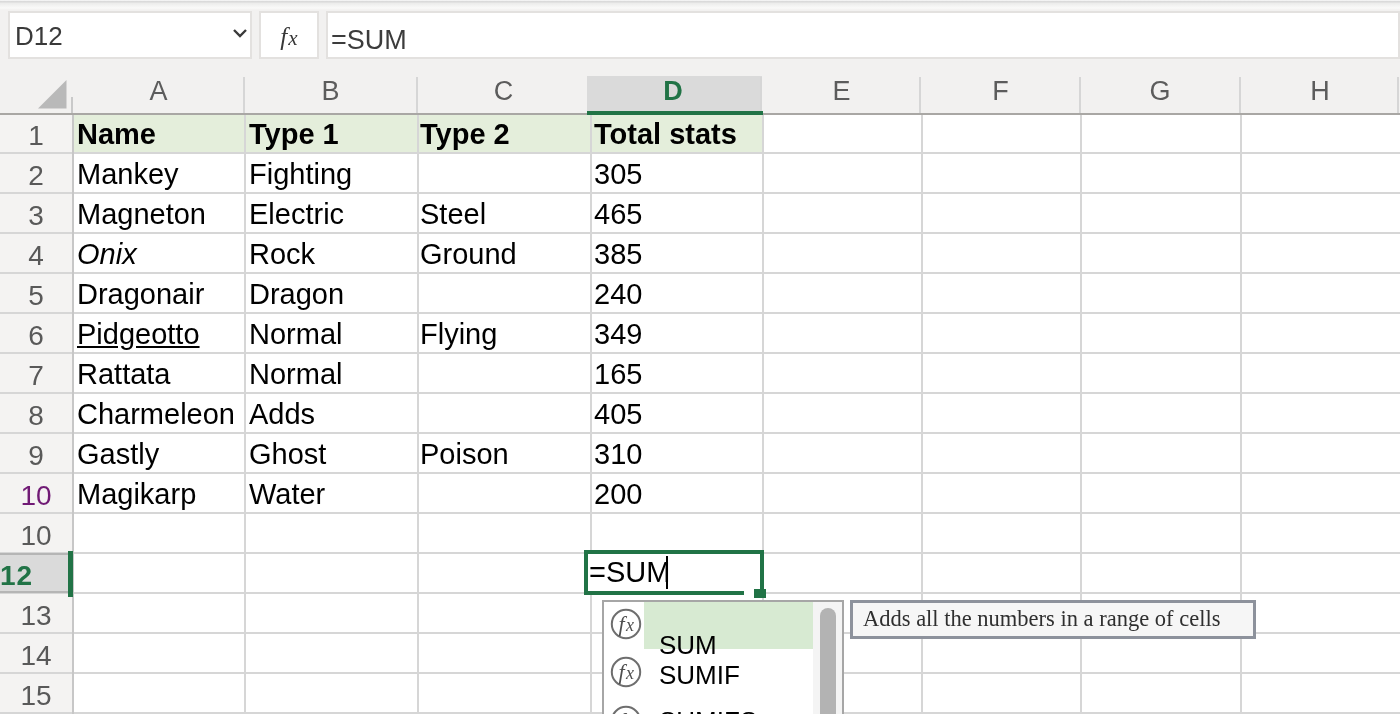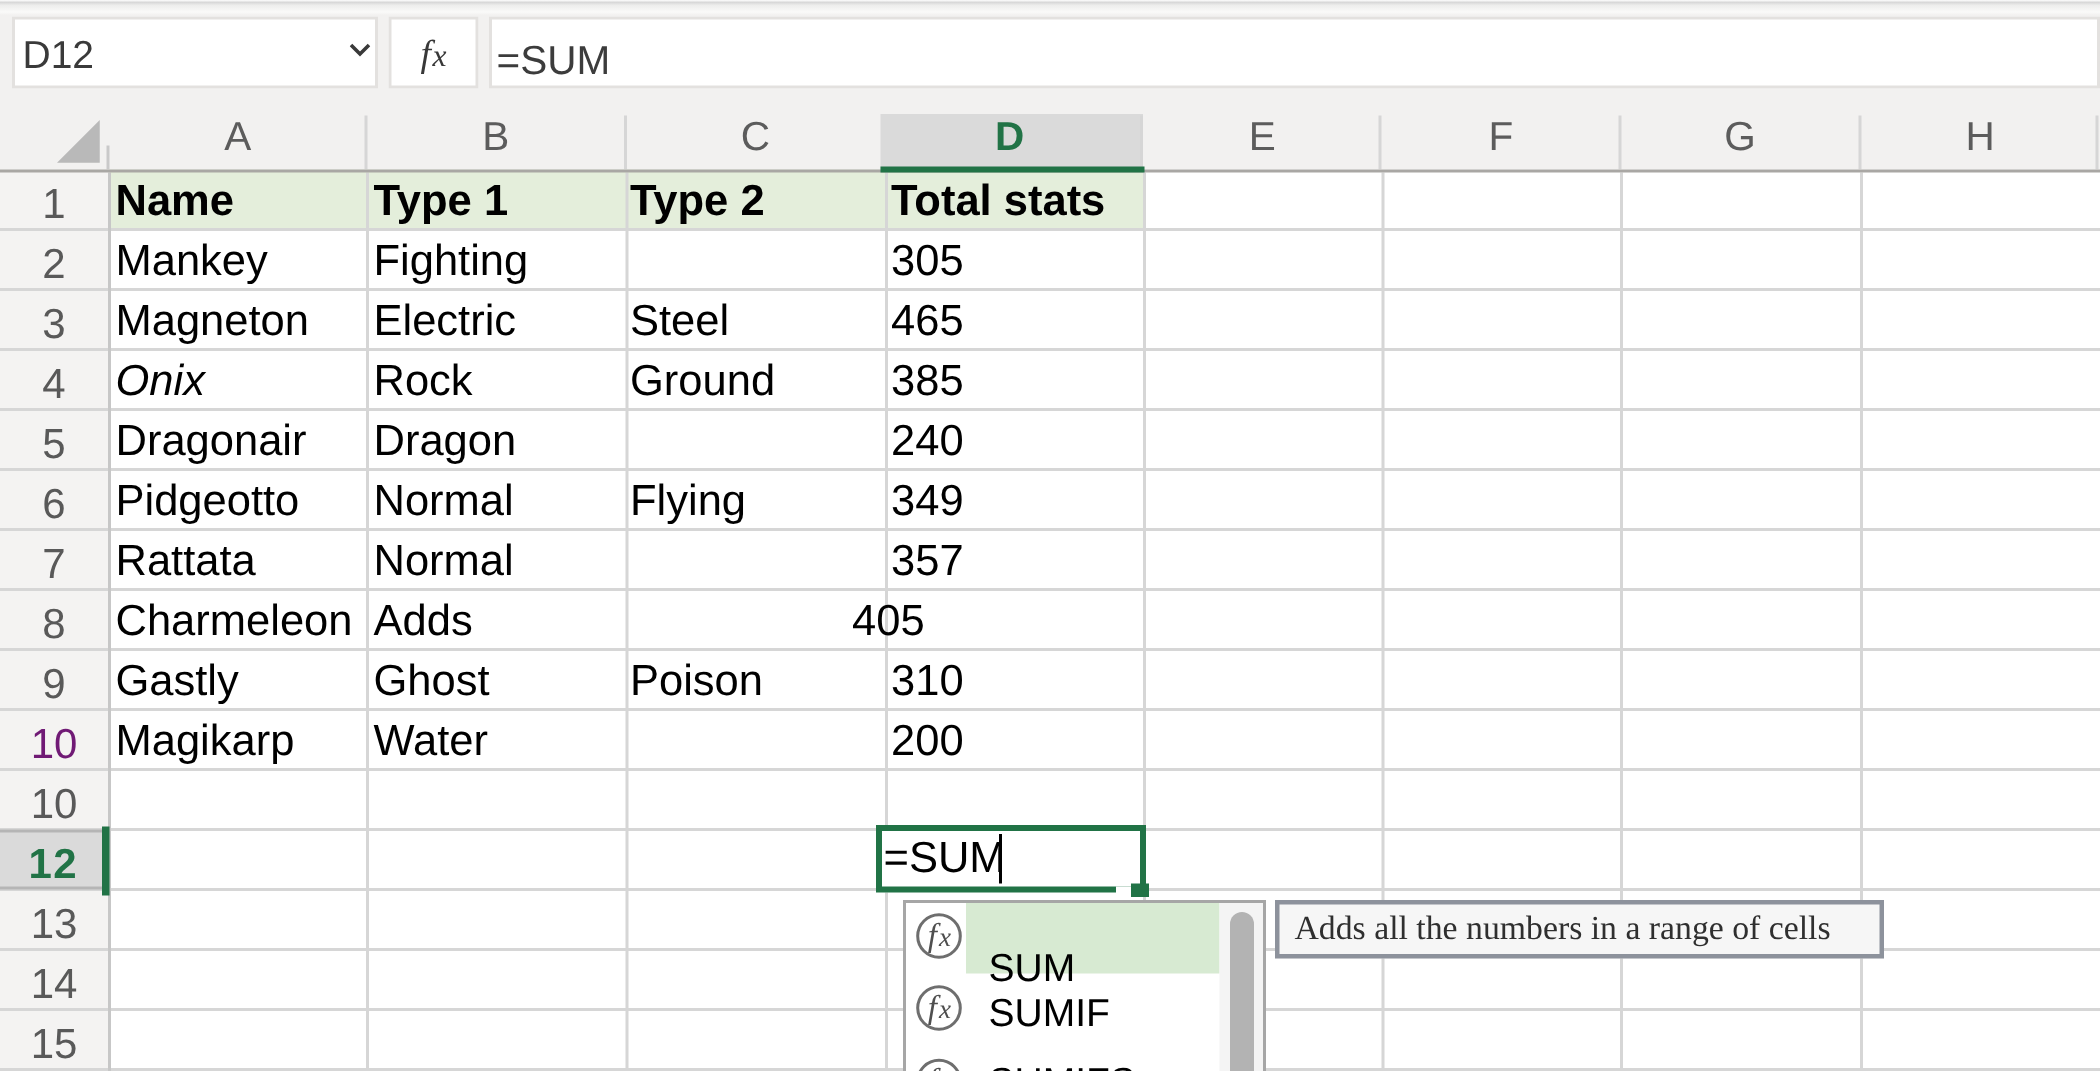--- a/index.html
+++ b/index.html
@@ -97,51 +97,51 @@
     <div class="abs" style="left:0;top:436px;width:72px;height:40px;line-height:40px;text-align:center;font-size:28px;color:#595959;">9</div>
     <div class="abs" style="left:0;top:476px;width:72px;height:40px;line-height:40px;text-align:center;font-size:28px;color:#701a75;">10</div>
     <div class="abs" style="left:0;top:516px;width:72px;height:40px;line-height:40px;text-align:center;font-size:28px;color:#595959;">10</div>
     <div class="abs" style="left:0;top:596px;width:72px;height:40px;line-height:40px;text-align:center;font-size:28px;color:#595959;">13</div>
     <div class="abs" style="left:0;top:636px;width:72px;height:40px;line-height:40px;text-align:center;font-size:28px;color:#595959;">14</div>
     <div class="abs" style="left:0;top:676px;width:72px;height:40px;line-height:40px;text-align:center;font-size:28px;color:#595959;">15</div>
   </div>
 
 <div class="abs" style="left:0px; top:553px; width:72px; height:40px; background:#dadada; border-top:2px solid #b5b5b5; border-bottom:2px solid #b5b5b5;"></div>
 <div class="abs" style="left:68px; top:551px; width:5px; height:46px; background:#217346;"></div>
-<div class="abs" style="left:0px; top:556px; width:71px; height:40px; line-height:40px; text-align:center; font-size:28px; font-weight:bold; color:#217346; letter-spacing:1px;">12</div>
+<div class="abs" style="left:0px; top:556px; width:71px; height:40px; line-height:40px; text-align:left; font-size:28px; font-weight:bold; color:#217346; letter-spacing:1px;">12</div>
 
 <div id="cells">
     <div class="celltext" style="left:77px;top:114px;font-weight:bold;">Name</div>
     <div class="celltext" style="left:249px;top:114px;font-weight:bold;">Type 1</div>
     <div class="celltext" style="left:420px;top:114px;font-weight:bold;">Type 2</div>
     <div class="celltext" style="left:594px;top:114px;font-weight:bold;">Total stats</div>
     <div class="celltext" style="left:77px;top:154px;">Mankey</div>
     <div class="celltext" style="left:249px;top:154px;">Fighting</div>
     <div class="celltext" style="left:594px;top:154px;">305</div>
     <div class="celltext" style="left:77px;top:194px;">Magneton</div>
     <div class="celltext" style="left:249px;top:194px;">Electric</div>
     <div class="celltext" style="left:420px;top:194px;">Steel</div>
     <div class="celltext" style="left:594px;top:194px;">465</div>
     <div class="celltext" style="left:77px;top:234px;font-style:italic;">Onix</div>
     <div class="celltext" style="left:249px;top:234px;">Rock</div>
     <div class="celltext" style="left:420px;top:234px;">Ground</div>
     <div class="celltext" style="left:594px;top:234px;">385</div>
     <div class="celltext" style="left:77px;top:274px;">Dragonair</div>
     <div class="celltext" style="left:249px;top:274px;">Dragon</div>
     <div class="celltext" style="left:594px;top:274px;">240</div>
-    <div class="celltext" style="left:77px;top:314px;">Pidgeotto</div>
+    <div class="celltext" style="left:77px;top:314px;text-decoration:underline;">Pidgeotto</div>
     <div class="celltext" style="left:249px;top:314px;">Normal</div>
     <div class="celltext" style="left:420px;top:314px;">Flying</div>
     <div class="celltext" style="left:594px;top:314px;">349</div>
     <div class="celltext" style="left:77px;top:354px;">Rattata</div>
     <div class="celltext" style="left:249px;top:354px;">Normal</div>
-    <div class="celltext" style="left:594px;top:354px;">357</div>
+    <div class="celltext" style="left:594px;top:354px;">165</div>
     <div class="celltext" style="left:77px;top:394px;">Charmeleon</div>
     <div class="celltext" style="left:249px;top:394px;">Adds</div>
-    <div class="celltext" style="left:568px;top:394px;">405</div>
+    <div class="celltext" style="left:594px;top:394px;">405</div>
     <div class="celltext" style="left:77px;top:434px;">Gastly</div>
     <div class="celltext" style="left:249px;top:434px;">Ghost</div>
     <div class="celltext" style="left:420px;top:434px;">Poison</div>
     <div class="celltext" style="left:594px;top:434px;">310</div>
     <div class="celltext" style="left:77px;top:474px;">Magikarp</div>
     <div class="celltext" style="left:249px;top:474px;">Water</div>
     <div class="celltext" style="left:594px;top:474px;">200</div>
   </div>
 
 <div class="abs" style="left:584px; top:550px; width:180px; height:45px; background:#fff; border:4px solid #217346;"></div>

